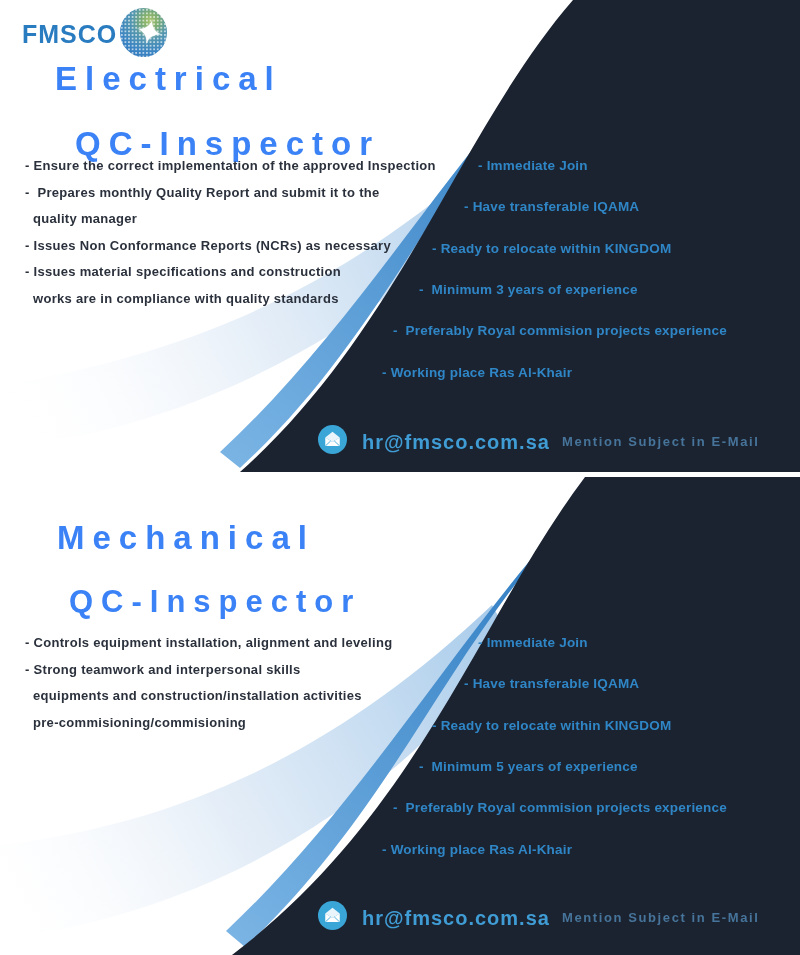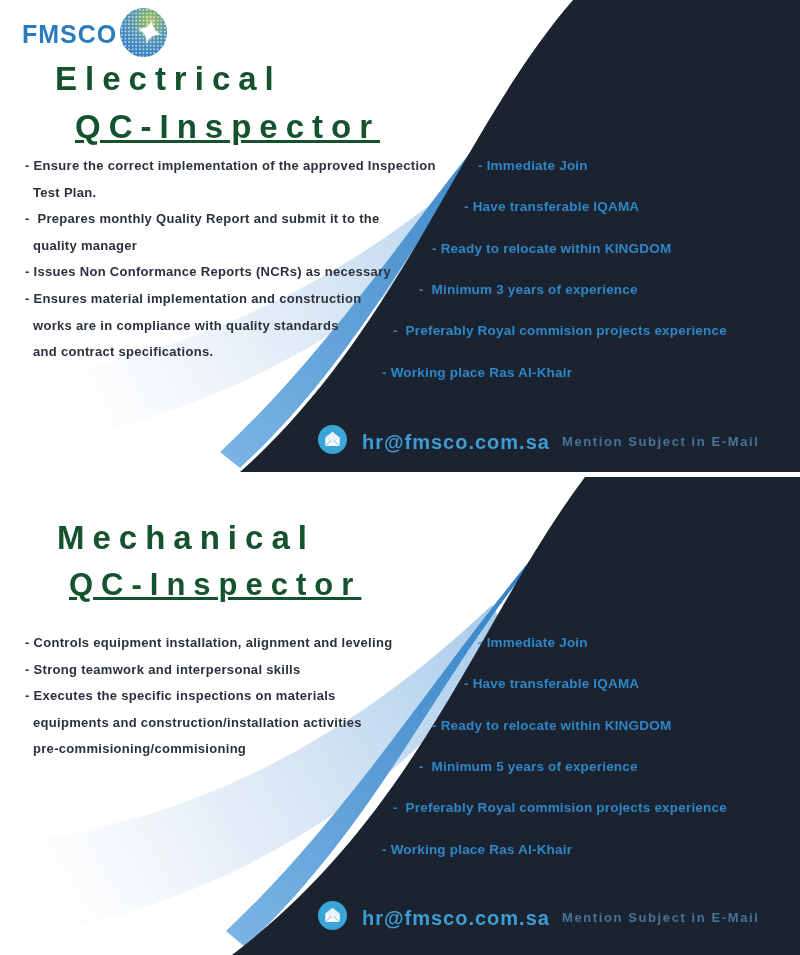--- a/index.html
+++ b/index.html
@@ -26,25 +26,25 @@
       radial-gradient(rgba(255,255,255,.62) .9px, transparent 1.25px) 0 0/3.6px 3.6px,
       radial-gradient(circle at 64% 26%, #a9c46e 0%, #7fae6d 16%, #5497ae 38%, #3a84c4 68%, #2d6fb2 100%);
   }
   .globe .spark{
     position:absolute;left:5px;top:2px;width:100%;height:100%;
     color:#ffffff;font-size:34px;line-height:44px;text-align:center;
     transform:rotate(14deg);text-shadow:0 0 2px #fff;
   }
 
   
-  .title{position:absolute;margin:0;color:#14532d;font-weight:bold;}
+  .title{position:absolute;margin:0;color:#3b82f6;font-weight:bold;}
   .panel-1 .title{left:55px;top:60px;}
   .panel-2 .title{left:57px;top:42px;}
   .title .t1{display:block;font-size:33px;letter-spacing:8px;white-space:pre;}
-  .title .t2{display:block;font-size:33px;letter-spacing:8px;white-space:pre;margin-top:10px;text-decoration:underline;}
+  .title .t2{display:block;font-size:33px;letter-spacing:8px;white-space:pre;margin-top:27px;}
   .panel-1 .title .t2{padding-left:20px;}
   .panel-2 .title .t2{padding-left:12px;font-size:31px;}
 
   
   .duties{position:absolute;left:25px;top:153px;width:450px;}
   .duty{
     font-size:13px;font-weight:bold;letter-spacing:.3px;line-height:26.6px;
     color:#2b313c;white-space:pre;
   }
   .duty.cont{padding-left:8px;}
@@ -106,27 +106,25 @@
         </div>
     </header>
 
     <h1 class="title">
       <span class="t1">Electrical</span>
       <span class="t2">QC-Inspector</span>
     </h1>
 
     <div class="duties">
       <div class="duty">- Ensure the correct implementation of the approved Inspection</div>
-      <div class="duty cont">Test Plan.</div>
       <div class="duty">-  Prepares monthly Quality Report and submit it to the</div>
       <div class="duty cont">quality manager</div>
       <div class="duty">- Issues Non Conformance Reports (NCRs) as necessary</div>
-      <div class="duty">- Ensures material implementation and construction</div>
+      <div class="duty">- Issues material specifications and construction</div>
       <div class="duty cont">works are in compliance with quality standards</div>
-      <div class="duty cont">and contract specifications.</div>
     </div>
 
     <ul class="reqs">
       <li class="req">- Immediate Join</li>
       <li class="req">- Have transferable IQAMA</li>
       <li class="req">- Ready to relocate within KINGDOM</li>
       <li class="req">-  Minimum 3 years of experience</li>
       <li class="req">-  Preferably Royal commision projects experience</li>
       <li class="req">- Working place Ras Al-Khair</li>
     </ul>
@@ -162,21 +160,20 @@
     </svg>
 
     <h1 class="title">
       <span class="t1">Mechanical</span>
       <span class="t2">QC-Inspector</span>
     </h1>
 
     <div class="duties">
       <div class="duty">- Controls equipment installation, alignment and leveling</div>
       <div class="duty">- Strong teamwork and interpersonal skills</div>
-      <div class="duty">- Executes the specific inspections on materials</div>
       <div class="duty cont">equipments and construction/installation activities</div>
       <div class="duty cont">pre-commisioning/commisioning</div>
     </div>
 
     <ul class="reqs">
       <li class="req">- Immediate Join</li>
       <li class="req">- Have transferable IQAMA</li>
       <li class="req">- Ready to relocate within KINGDOM</li>
       <li class="req">-  Minimum 5 years of experience</li>
       <li class="req">-  Preferably Royal commision projects experience</li>

